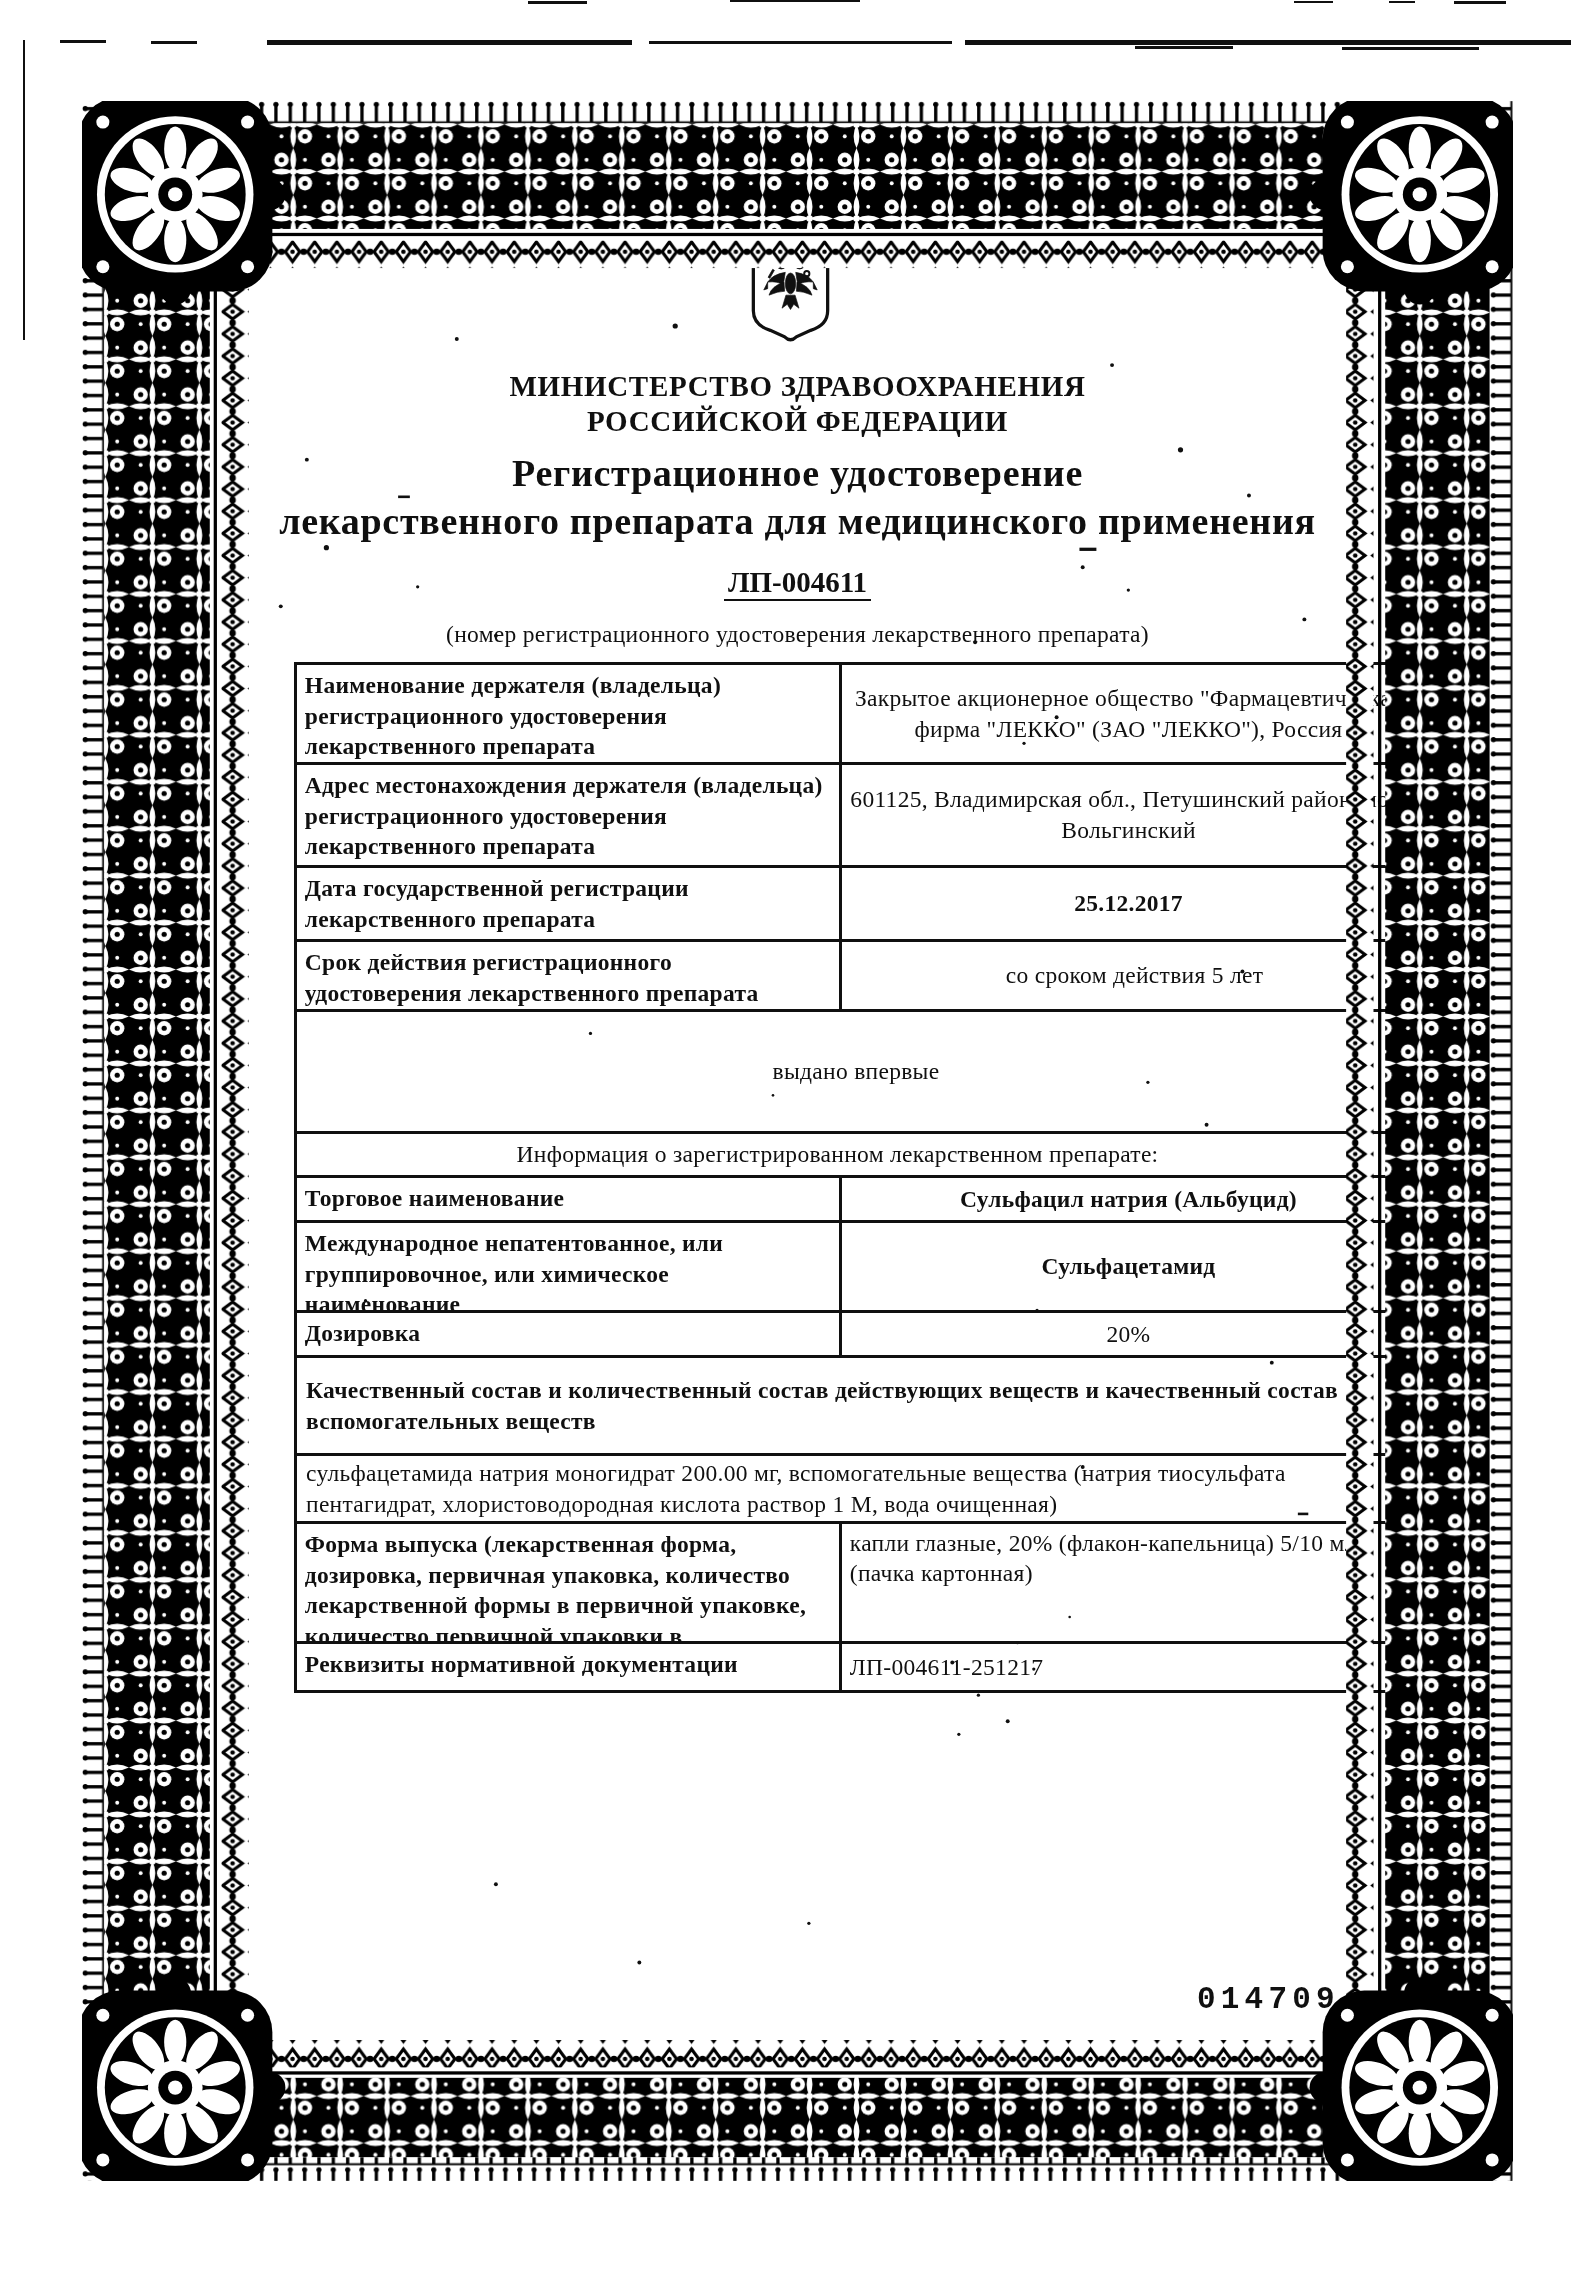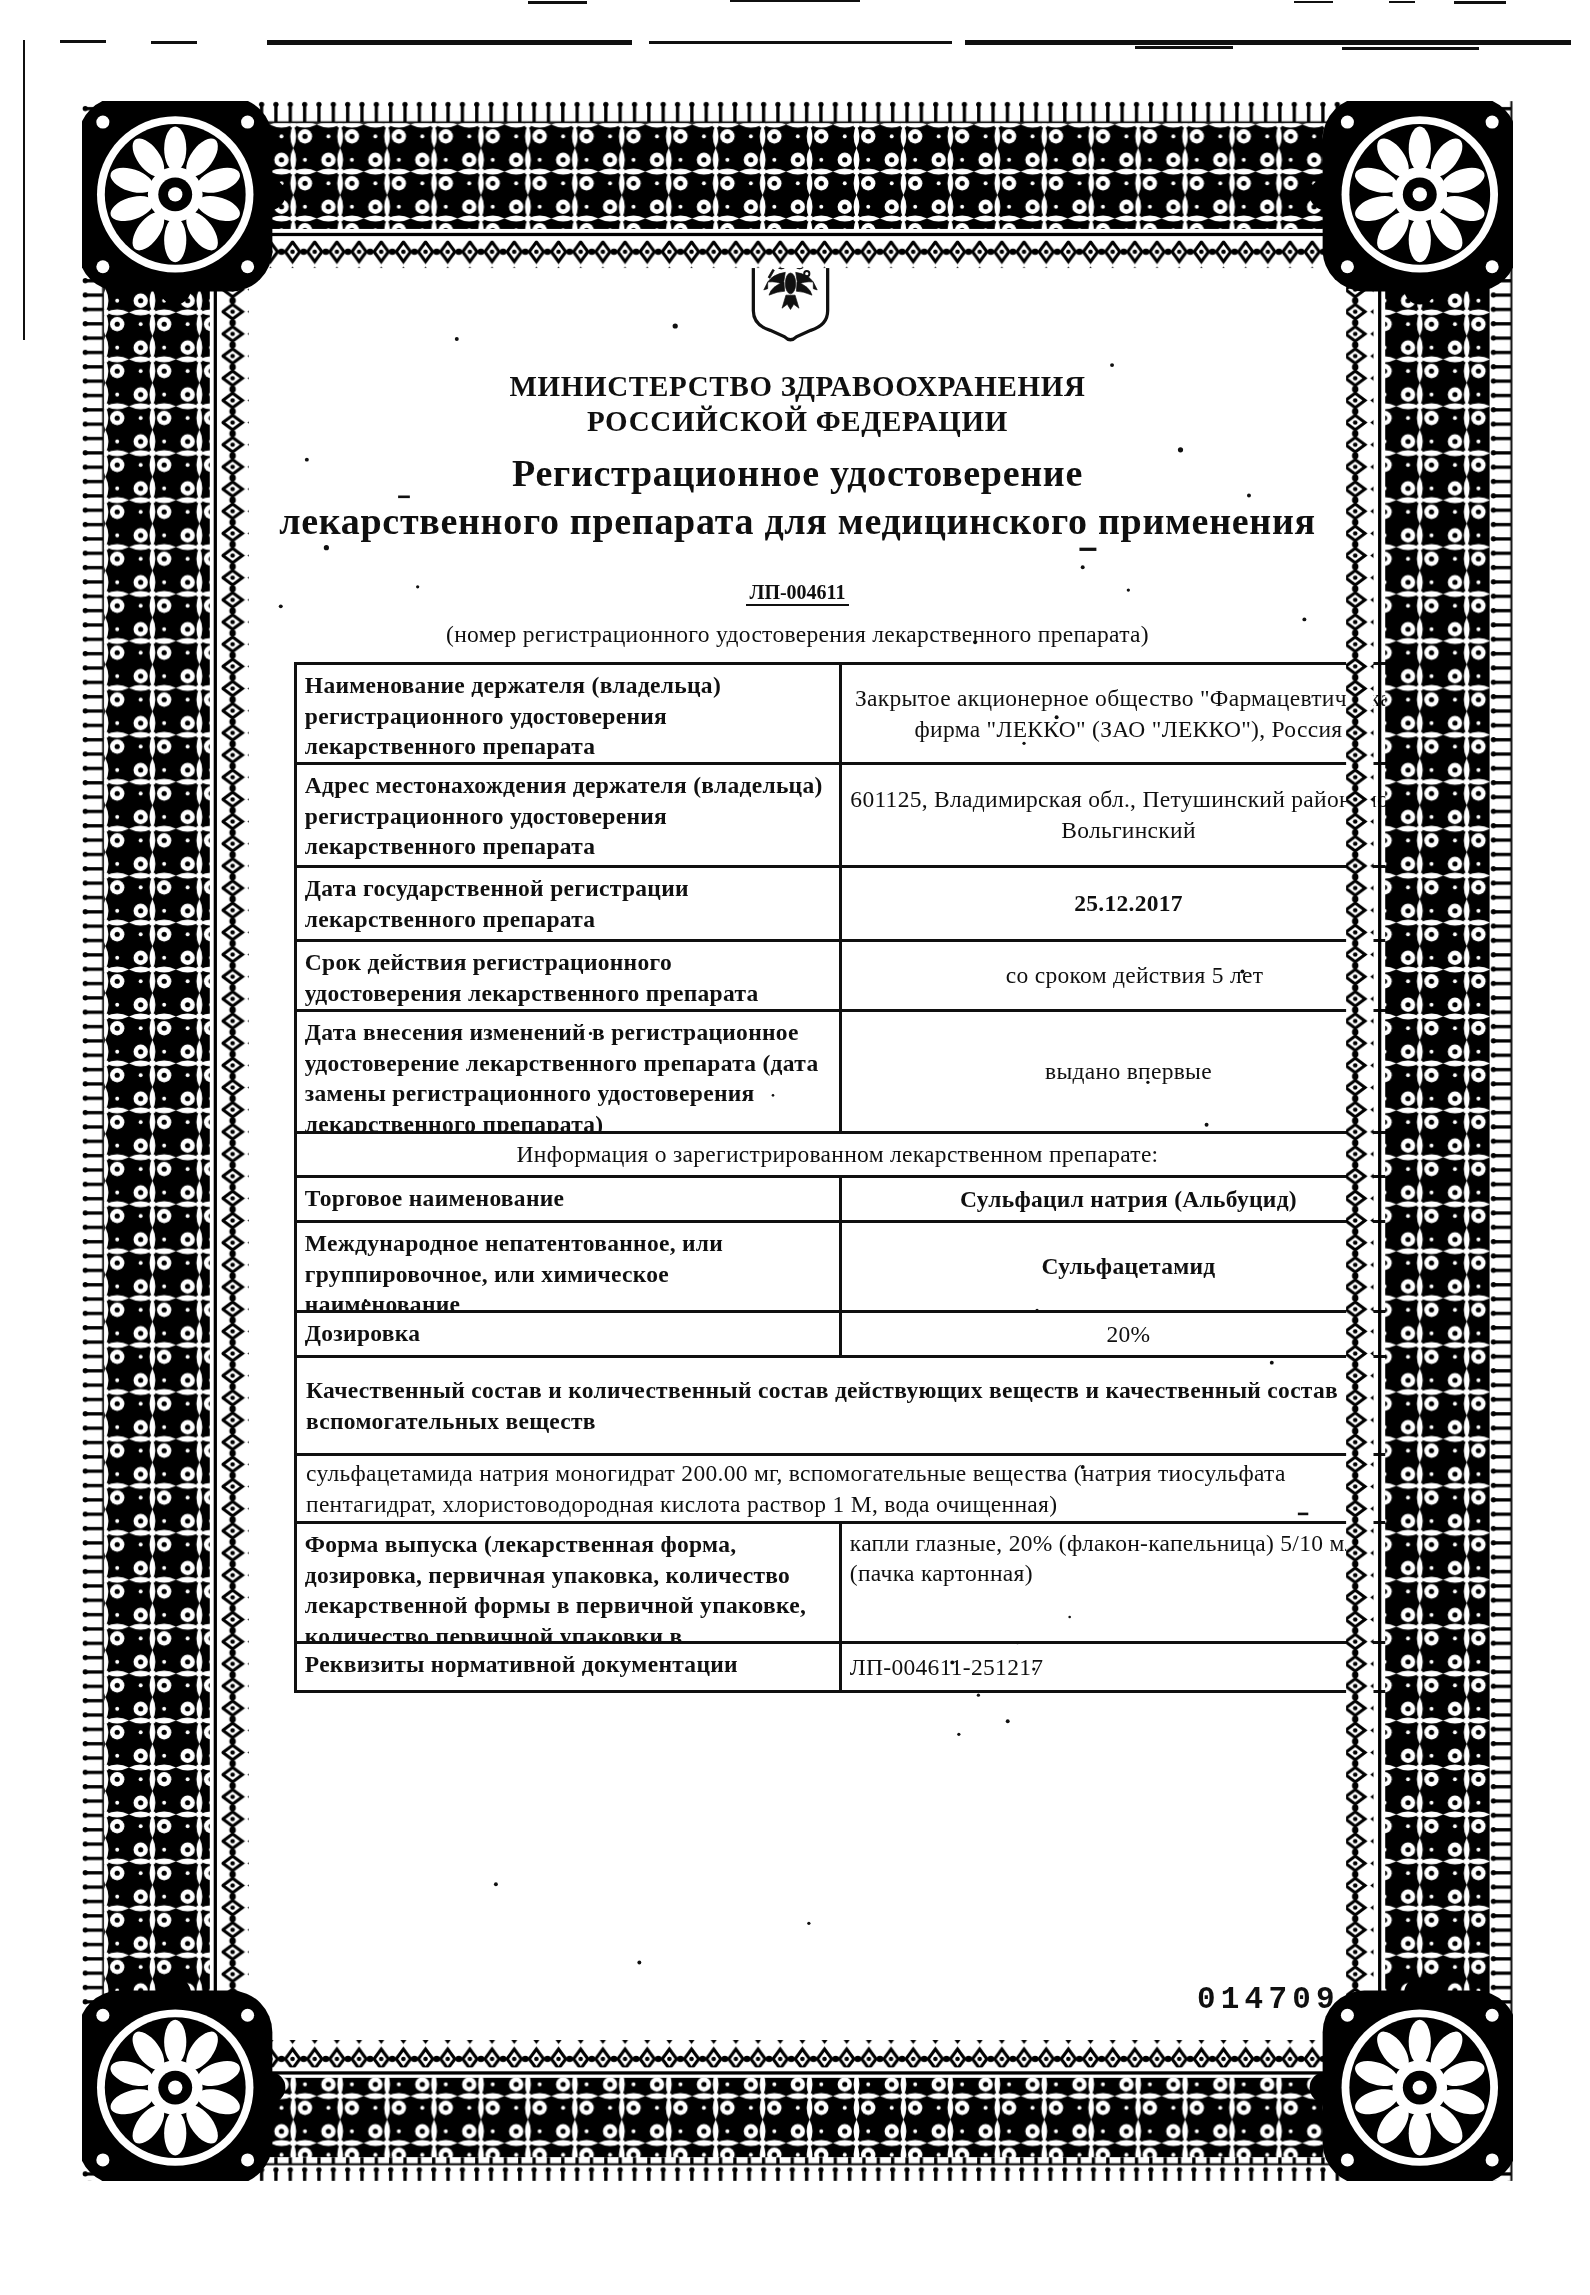--- a/index.html
+++ b/index.html
@@ -5,21 +5,21 @@
   html,body{margin:0;padding:0;background:#e8e8e8;}
   .page{position:relative;width:1591px;height:2295px;background:#ffffff;overflow:hidden;
         font-family:"Liberation Serif", serif;color:#101010;}
   .abs{position:absolute;}
   .ink{background:#101010;}
 
   
   .hblock{position:absolute;left:243px;width:1109px;text-align:center;z-index:2;}
   .ministry{top:369px;font-size:29px;font-weight:bold;line-height:35px;letter-spacing:0.7px;}
   .doctitle{top:449px;font-size:38px;font-weight:bold;line-height:48px;letter-spacing:0.7px;}
-  .regnum{top:581px;font-size:20px;font-weight:bold;}
+  .regnum{top:566px;font-size:29px;font-weight:bold;}
   .regnum span{border-bottom:2.6px solid #101010;padding:0 3.9px 1.3px 3.9px;}
   .regcaption{top:621px;font-size:23.5px;letter-spacing:0.3px;}
 
   
   .doc-table{position:absolute;left:294px;top:662px;width:1124px;z-index:1;
              border:3.3px solid #101010;box-sizing:border-box;
              font-size:23.5px;line-height:1.3;letter-spacing:0.3px;}
   .trow{display:flex;border-bottom:3.3px solid #101010;overflow:hidden;box-sizing:border-box;}
   .trow:last-child{border-bottom:none;}
   .cell{box-sizing:border-box;}
@@ -118,21 +118,20 @@
           <span>25.12.2017</span>
         </div>
       </div>
       <div class="trow" style="height: 70px; gap: 12px;">
         <div class="cell lbl"><span>Срок действия регистрационного удостоверения лекарственного препарата</span></div>
         <div class="cell val">
           <span>со сроком действия 5 лет</span>
         </div>
       </div>
       <div class="trow" style="height: 122px;">
-        <div class="cell lbl"><span>Дата внесения изменений в регистрационное удостоверение лекарственного препарата (дата замены регистрационного удостоверения лекарственного препарата)</span></div>
         <div class="cell val">
           <span>выдано впервые</span>
         </div>
       </div>
       <div class="trow" style="height: 44px;">
         <div class="cell fcell fcenter">
           <span>Информация о зарегистрированном лекарственном препарате:</span>
         </div>
       </div>
       <div class="trow" style="height: 45px;">

